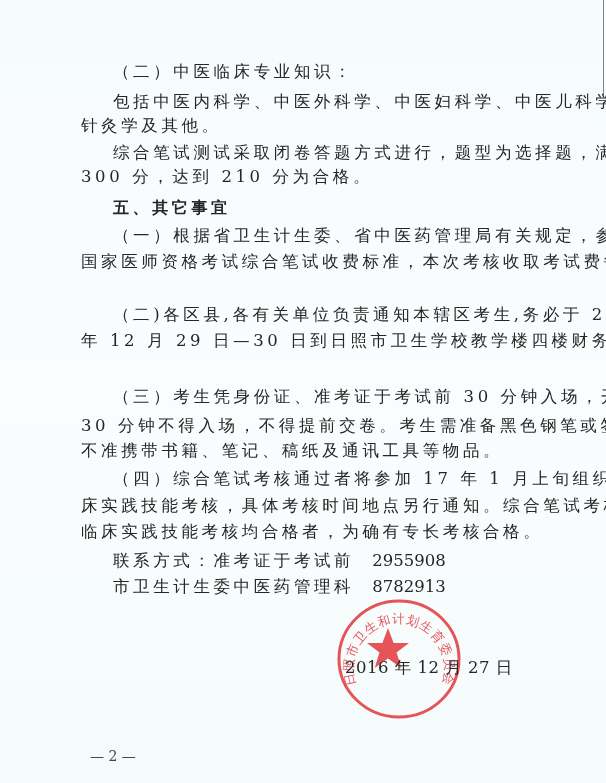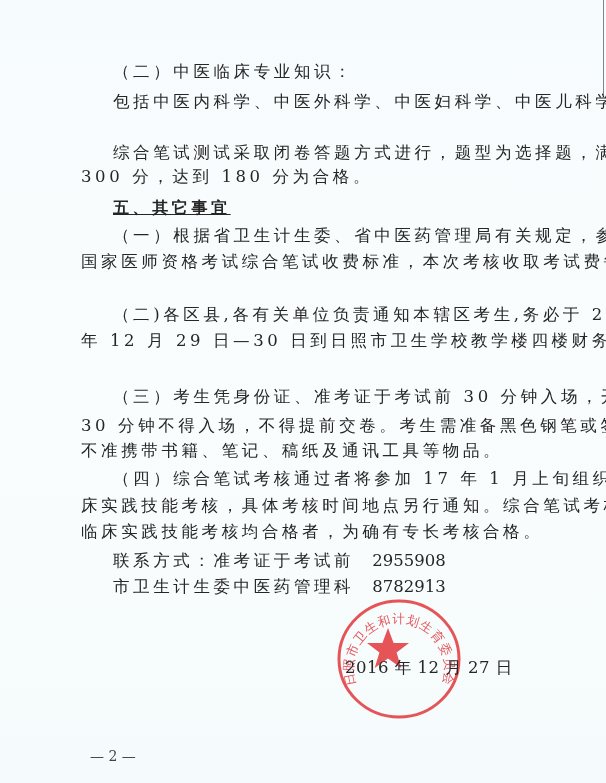--- a/index.html
+++ b/index.html
@@ -70,25 +70,26 @@
   </style>
 </head>
 <body>
 
 <div class="page">
   <div class="right-edge"></div>
 
   <div class="line indent" style="top:62px;">（二）中医临床专业知识：</div>
 
   <div class="line indent" style="top:92px;">包括中医内科学、中医外科学、中医妇科学、中医儿科学、</div>
+  <div class="line" style="top:116px;">针灸学及其他。</div>
 
   <div class="line indent" style="top:143px;">综合笔试测试采取闭卷答题方式进行，题型为选择题，满分</div>
-  <div class="line" style="top:167px;">300 分，达到 180 分为合格。</div>
+  <div class="line" style="top:167px;">300 分，达到 210 分为合格。</div>
 
-  <div class="line indent bold" style="top:198px;text-decoration:underline;">五、其它事宜</div>
+  <div class="line indent bold" style="top:198px;">五、其它事宜</div>
 
   <div class="line indent" style="top:226px;">（一）根据省卫生计生委、省中医药管理局有关规定，参照</div>
   <div class="line" style="top:252px;">国家医师资格考试综合笔试收费标准，本次考核收取考试费每人</div>
 
   <div class="line indent" style="top:305px;">（二)各区县,各有关单位负责通知本辖区考生,务必于 2016</div>
   <div class="line" style="top:331px;">年 12 月 29 日—30 日到日照市卫生学校教学楼四楼财务科，领取</div>
 
   <div class="line indent" style="top:387px;">（三）考生凭身份证、准考证于考试前 30 分钟入场，开考</div>
   <div class="line" style="top:416px;">30 分钟不得入场，不得提前交卷。考生需准备黑色钢笔或签字笔，</div>
   <div class="line" style="top:441px;">不准携带书籍、笔记、稿纸及通讯工具等物品。</div>

